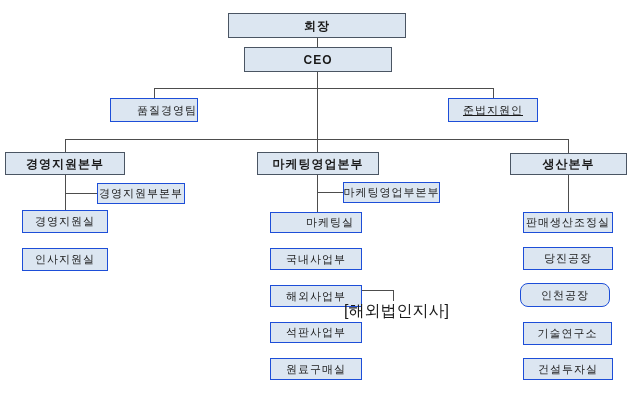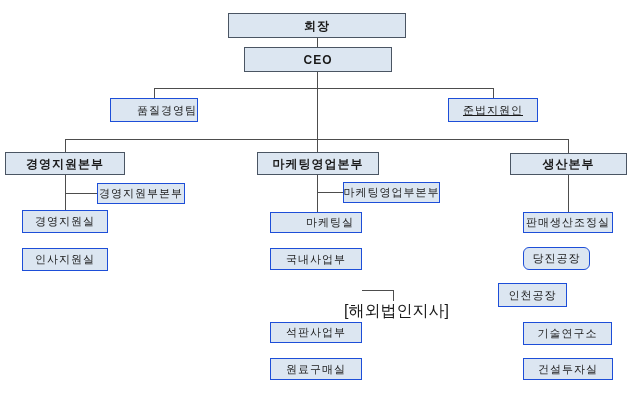--- a/index.html
+++ b/index.html
@@ -106,35 +106,38 @@
 
   <div class="box" style="left:343px; top:182px; width:97px; height:21px;">
     <span>마케팅영업부본부</span>
   </div>
   <div class="box" style="left:270px; top:212px; width:92px; height:21px;padding-left:28px;">
     <span>마케팅실</span>
   </div>
   <div class="box" style="left:270px; top:248px; width:92px; height:22px;">
     <span>국내사업부</span>
   </div>
+  <div class="box" style="left:270px; top:285px; width:92px; height:22px;">
+    <span>해외사업부</span>
+  </div>
   <div class="note-label" style="left:344px; top:303px;">[해외법인지사]</div>
   <div class="box" style="left:270px; top:322px; width:92px; height:21px;">
     <span>석판사업부</span>
   </div>
   <div class="box" style="left:270px; top:358px; width:92px; height:22px;">
     <span>원료구매실</span>
   </div>
 
   <div class="box" style="left:523px; top:212px; width:90px; height:21px;">
     <span>판매생산조정실</span>
   </div>
-  <div class="box" style="left:523px; top:247px; width:67px; height:23px;border-radius:6px;">
+  <div class="box" style="left:523px; top:247px; width:90px; height:23px;">
     <span>당진공장</span>
   </div>
-  <div class="box" style="left:498px; top:283px; width:69px; height:24px;">
+  <div class="box" style="left:520px; top:283px; width:90px; height:24px;border-radius:8px;">
     <span>인천공장</span>
   </div>
   <div class="box" style="left:523px; top:322px; width:89px; height:23px;">
     <span>기술연구소</span>
   </div>
   <div class="box" style="left:523px; top:358px; width:90px; height:22px;">
     <span>건설투자실</span>
   </div>
 
 </div>

